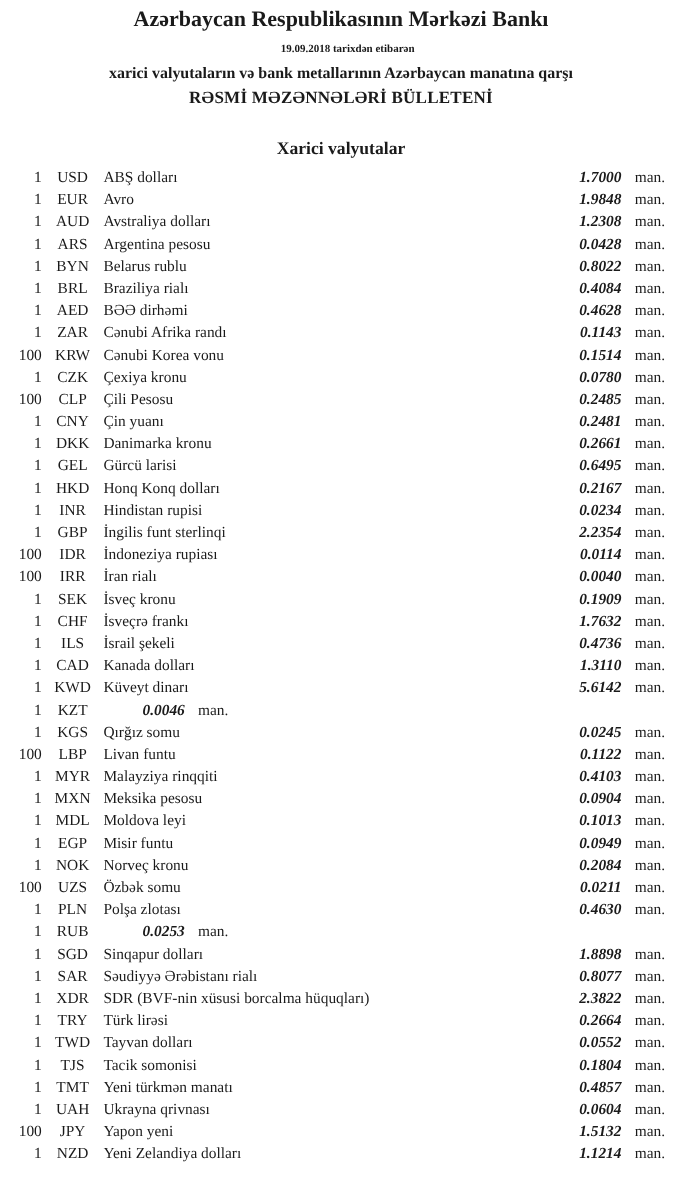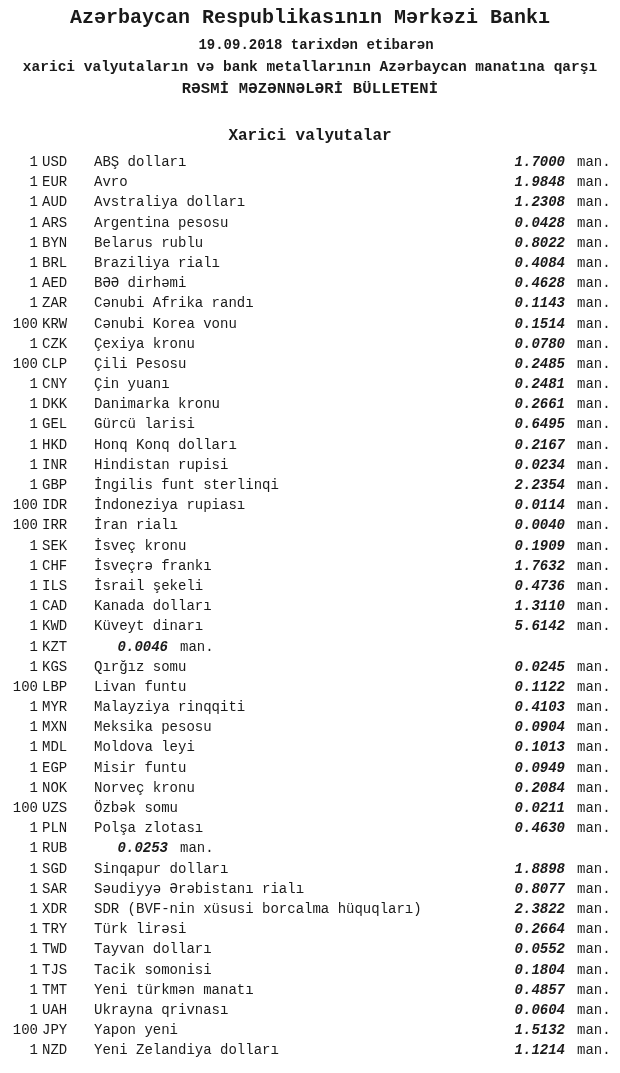--- a/index.html
+++ b/index.html
@@ -2,32 +2,32 @@
 <html><head>
 <meta charset="utf-8">
 <style>
   html, body { margin: 0; padding: 0; background: #ffffff; }
   .page {
     position: relative;
     width: 620px;
     height: 1073px;
     background: #ffffff;
     color: #1a1a1a;
-    font-family: Liberation Mono, monospace;
+    font-family: Liberation Serif, serif;
     overflow: hidden;
     box-sizing: border-box;
   }
   .header { text-align: center; padding-top: 7px; }
   .bank-name {
     font-size: 20px;
     font-weight: bold;
     line-height: 22px;
   }
   .date-line {
-    font-size: 14px;
+    font-size: 10px;
     font-weight: bold;
     margin-top: 7px;
     line-height: 18px;
     padding-left: 12px;
   }
   .scope-line {
     font-size: 14.5px;
     font-weight: bold;
     margin-top: 4px;
     line-height: 18px;
@@ -50,21 +50,21 @@
   .row {
     display: flex;
     align-items: baseline;
     height: 20.2px;
     line-height: 20.2px;
     font-size: 14px;
     padding-right: 10px;
     box-sizing: border-box;
   }
   .qty   { width: 38px; text-align: right; flex: 0 0 auto; }
-  .code  { width: 48px; margin-left: 4px; text-align: left; flex: 0 0 auto; }
+  .code  { width: 48px; margin-left: 4px; text-align: center; flex: 0 0 auto; }
   .name  { flex: 1 1 auto; margin-left: 4px; white-space: nowrap; overflow: hidden; }
   .rate  { width: 78px; text-align: right; font-weight: bold; font-style: italic; flex: 0 0 auto; }
   .unit  { width: 33px; margin-left: 12px; text-align: left; flex: 0 0 auto; }
 </style>
 </head>
 <body>
 
 <div class="page" style="color: rgb(26, 26, 26); background: rgb(255, 255, 255);">
   <div class="header">
     <div class="bank-name">Azərbaycan Respublikasının Mərkəzi Bankı</div>

